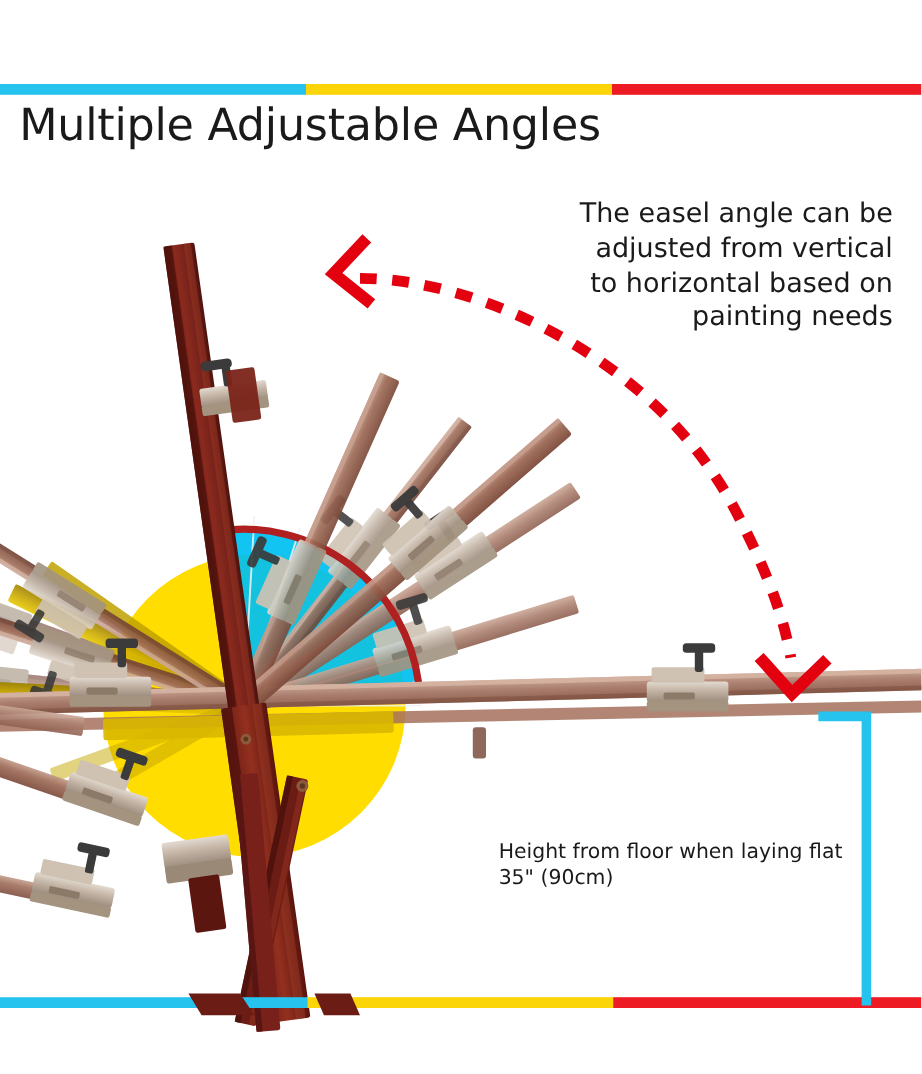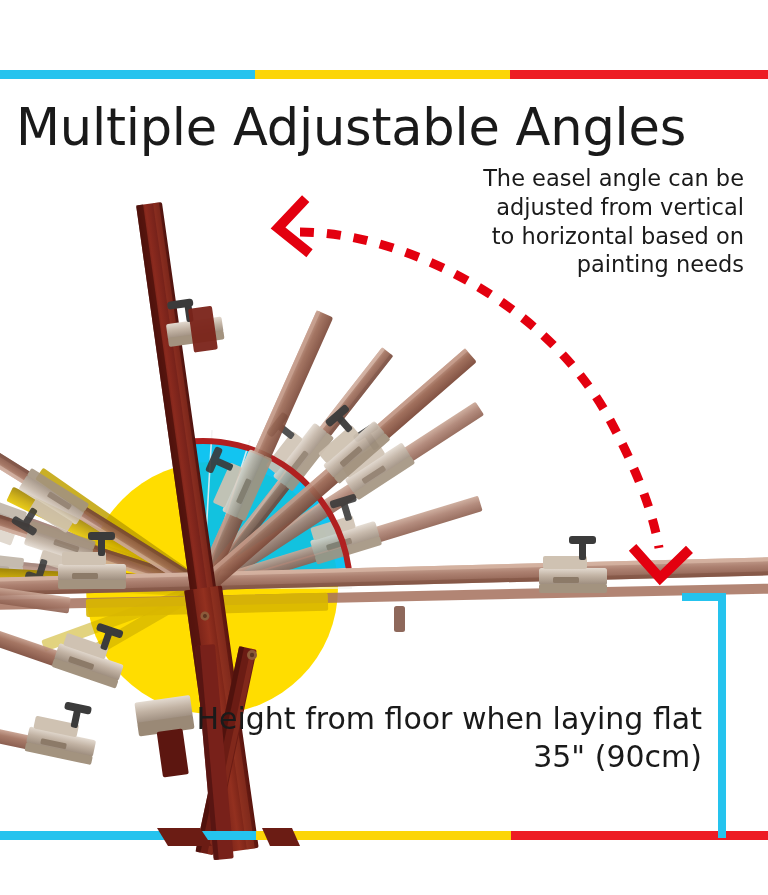--- a/index.html
+++ b/index.html
@@ -25,38 +25,37 @@
     height: 895px;
   }
   .txt {
     position: absolute;
     white-space: pre;
     color: #1a1a1a;
   }
   #title {
     left: 16px;
     top: 86px;
-    font-size: 51px;
+    font-size: 37px;
     letter-spacing: -0.2px;
     font-weight: 400;
     line-height: 1.0;
-    margin-top: 16px;
   }
   #note-top {
     right: 24px;
     top: 164px;
     text-align: right;
     font-size: 22.5px;
     line-height: 1.28;
   }
   #note-bottom {
     right: 66px;
     top: 700px;
-    text-align: right;
-    font-size: 30px;
+    text-align: left;
+    font-size: 17px;
     line-height: 1.28;
   }
 </style>
 </head>
 <body>
 
 <div id="page">
 
   <svg id="art" viewBox="0 0 768 895">
     <defs>

